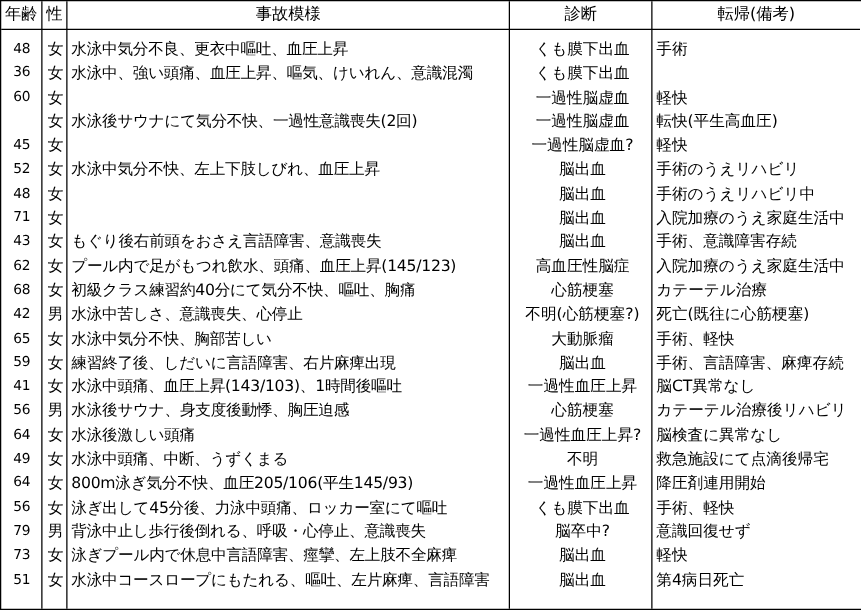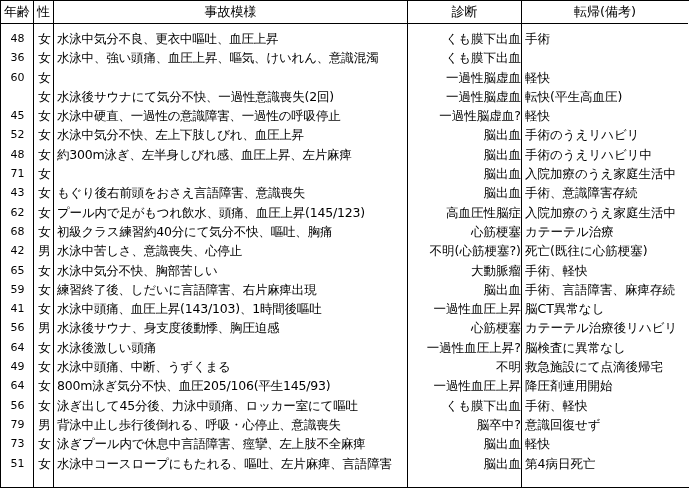--- a/index.html
+++ b/index.html
@@ -69,21 +69,21 @@
       top: 0;
       height: 19px;
       line-height: 19px;
       font-size: 12.5px;
       white-space: nowrap;
       overflow: hidden;
     }
     .c-age { left: 0; width: 33px; text-align: center; font-size: 11px; }
     .c-sex { left: 34px; width: 19px; text-align: center; }
     .c-acc { left: 56px; width: 350px; text-align: left; letter-spacing: -0.2px; }
-    .c-dx  { left: 410px; width: 110px; text-align: right; }
+    .c-dx  { left: 410px; width: 110px; text-align: center; }
     .c-out { left: 524px; width: 163px; text-align: left; }
   </style>
 </head>
 <body>
 
 <div class="sheet">
 
   <div class="vline" style="left:32px"></div>
   <div class="vline" style="left:52px"></div>
   <div class="vline" style="left:406px"></div>
@@ -123,35 +123,33 @@
     <div class="row">
         <span class="cell c-age"></span>
         <span class="cell c-sex">女</span>
         <span class="cell c-acc">水泳後サウナにて気分不快、一過性意識喪失(2回)</span>
         <span class="cell c-dx">一過性脳虚血</span>
         <span class="cell c-out">転快(平生高血圧)</span>
       </div>
     <div class="row">
         <span class="cell c-age">45</span>
         <span class="cell c-sex">女</span>
-        <span class="cell c-acc">水泳中硬直、一過性の意識障害、一過性の呼吸停止</span>
         <span class="cell c-dx">一過性脳虚血?</span>
         <span class="cell c-out">軽快</span>
       </div>
     <div class="row">
         <span class="cell c-age">52</span>
         <span class="cell c-sex">女</span>
         <span class="cell c-acc">水泳中気分不快、左上下肢しびれ、血圧上昇</span>
         <span class="cell c-dx">脳出血</span>
         <span class="cell c-out">手術のうえリハビリ</span>
       </div>
     <div class="row">
         <span class="cell c-age">48</span>
         <span class="cell c-sex">女</span>
-        <span class="cell c-acc">約300m泳ぎ、左半身しびれ感、血圧上昇、左片麻痺</span>
         <span class="cell c-dx">脳出血</span>
         <span class="cell c-out">手術のうえリハビリ中</span>
       </div>
     <div class="row">
         <span class="cell c-age">71</span>
         <span class="cell c-sex">女</span>
         <span class="cell c-dx">脳出血</span>
         <span class="cell c-out">入院加療のうえ家庭生活中</span>
       </div>
     <div class="row">

